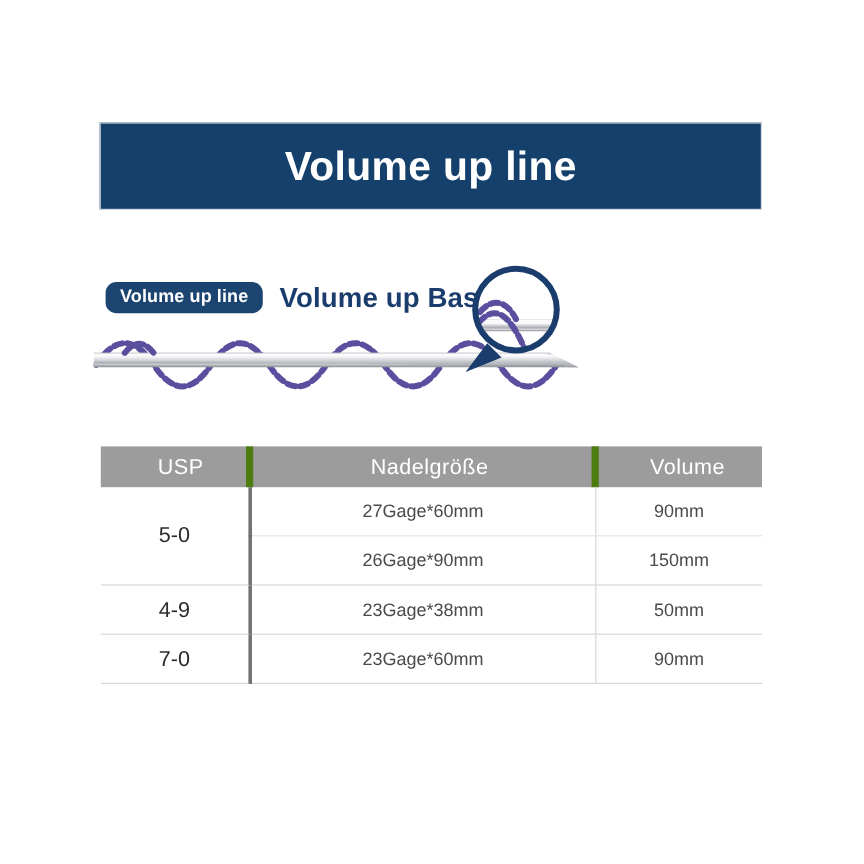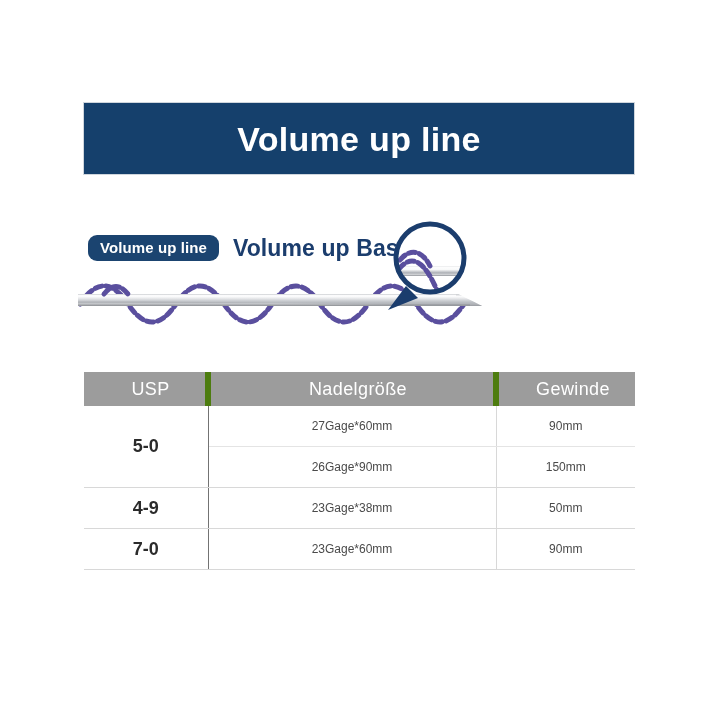--- a/index.html
+++ b/index.html
@@ -114,29 +114,29 @@
     letter-spacing: 0.4px;
     padding-left: 12px;
   }
   .spec-table thead th.sep {
     border-left: 6px solid #4d7c0f;
   }
   .spec-table tbody td {
     height: 40px;
     text-align: center;
     vertical-align: middle;
-    font-size: 12px;
+    font-size: 15px;
     color: #4a4a4a;
     border-bottom: 1px solid #d8d8d8;
   }
   .spec-table tbody td.usp {
     font-size: 18px;
-    font-weight: bold;
+    font-weight: normal;
     color: #2b2b2b;
-    border-right: 1px solid #737373;
+    border-right: 3px solid #737373;
   }
   .spec-table tbody td.vline {
     border-right: 1px solid #d8d8d8;
   }
   .spec-table tbody tr.nodivider td.inner {
     border-bottom: 1px solid #e4e4e4;
   }
   .col-usp   { width: 124px; }
   .col-size  { width: 288px; }
   .col-thread{ width: 139px; }
@@ -215,21 +215,21 @@
   <table class="spec-table">
     <colgroup>
       <col class="col-usp">
         <col class="col-size">
         <col class="col-thread">
     </colgroup>
     <thead>
       <tr>
         <th>USP</th>
         <th class="sep">Nadelgröße</th>
-        <th class="sep">Gewinde</th>
+        <th class="sep">Volume</th>
       </tr>
     </thead>
     <tbody>
       <tr class="nodivider">
         <td class="usp" rowspan="2">5-0</td>
         <td class="vline inner">27Gage*60mm</td>
         <td class="inner">90mm</td>
       </tr>
       <tr>
         <td class="vline">26Gage*90mm</td>

